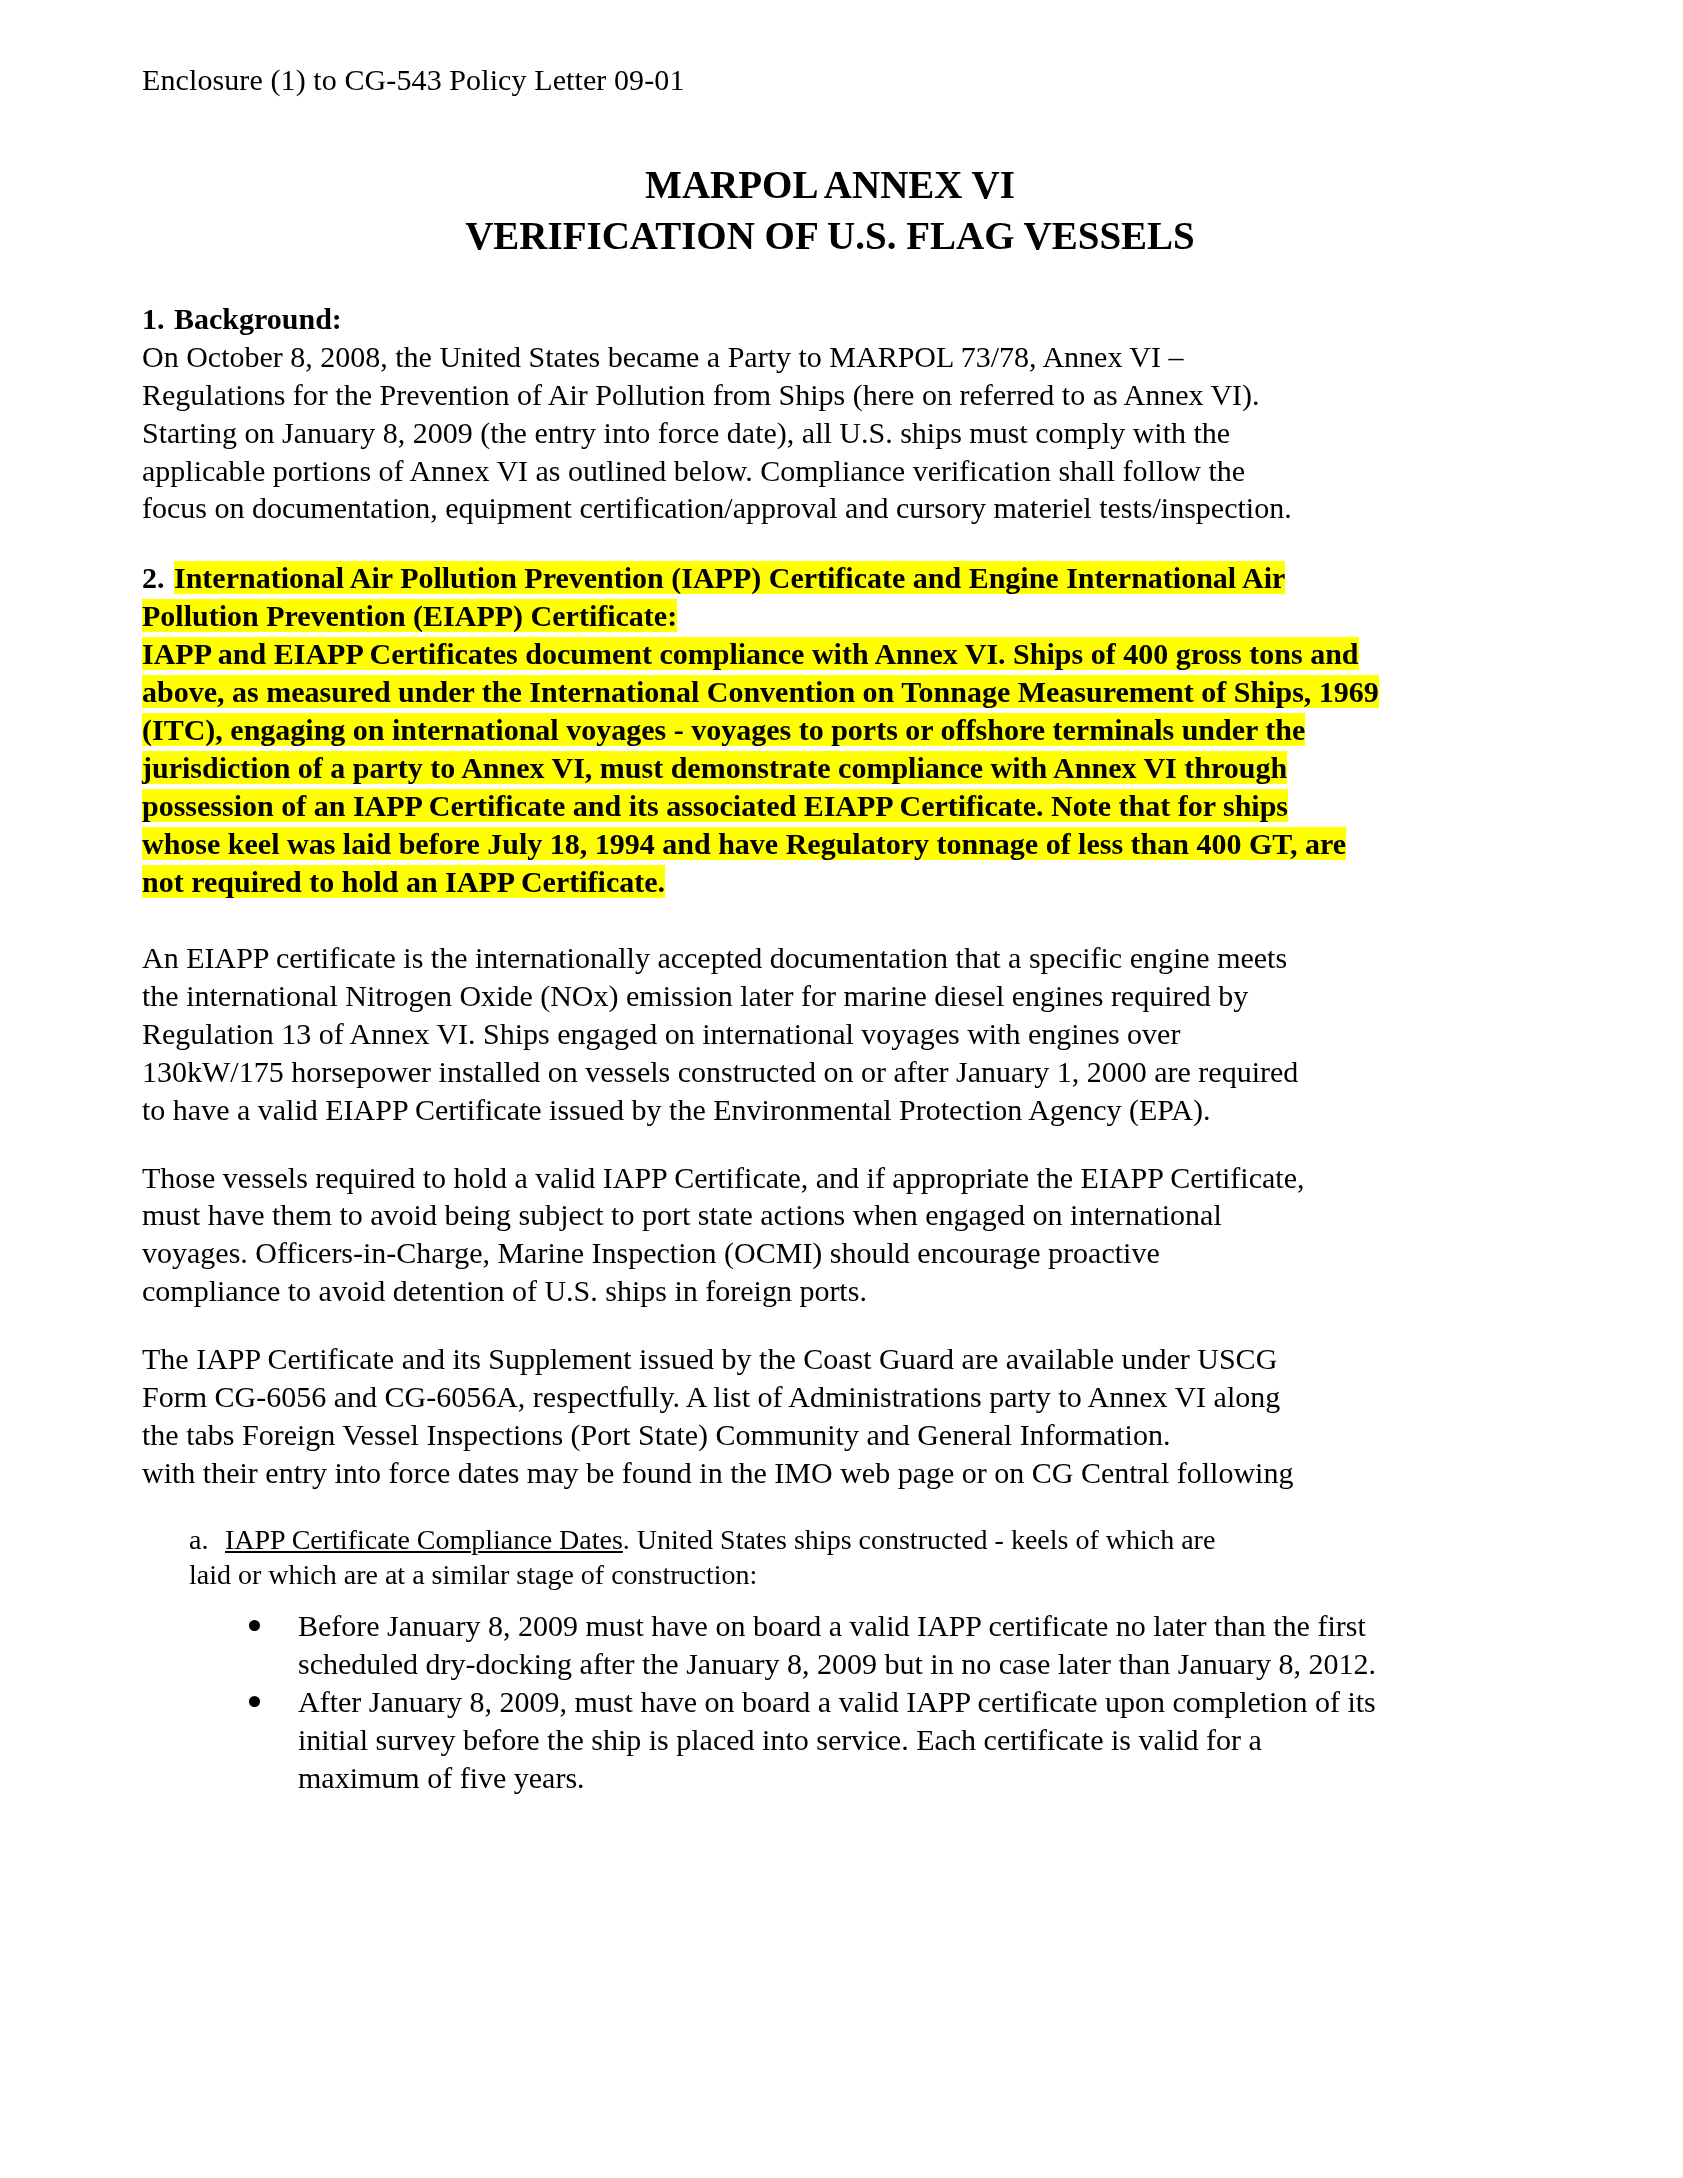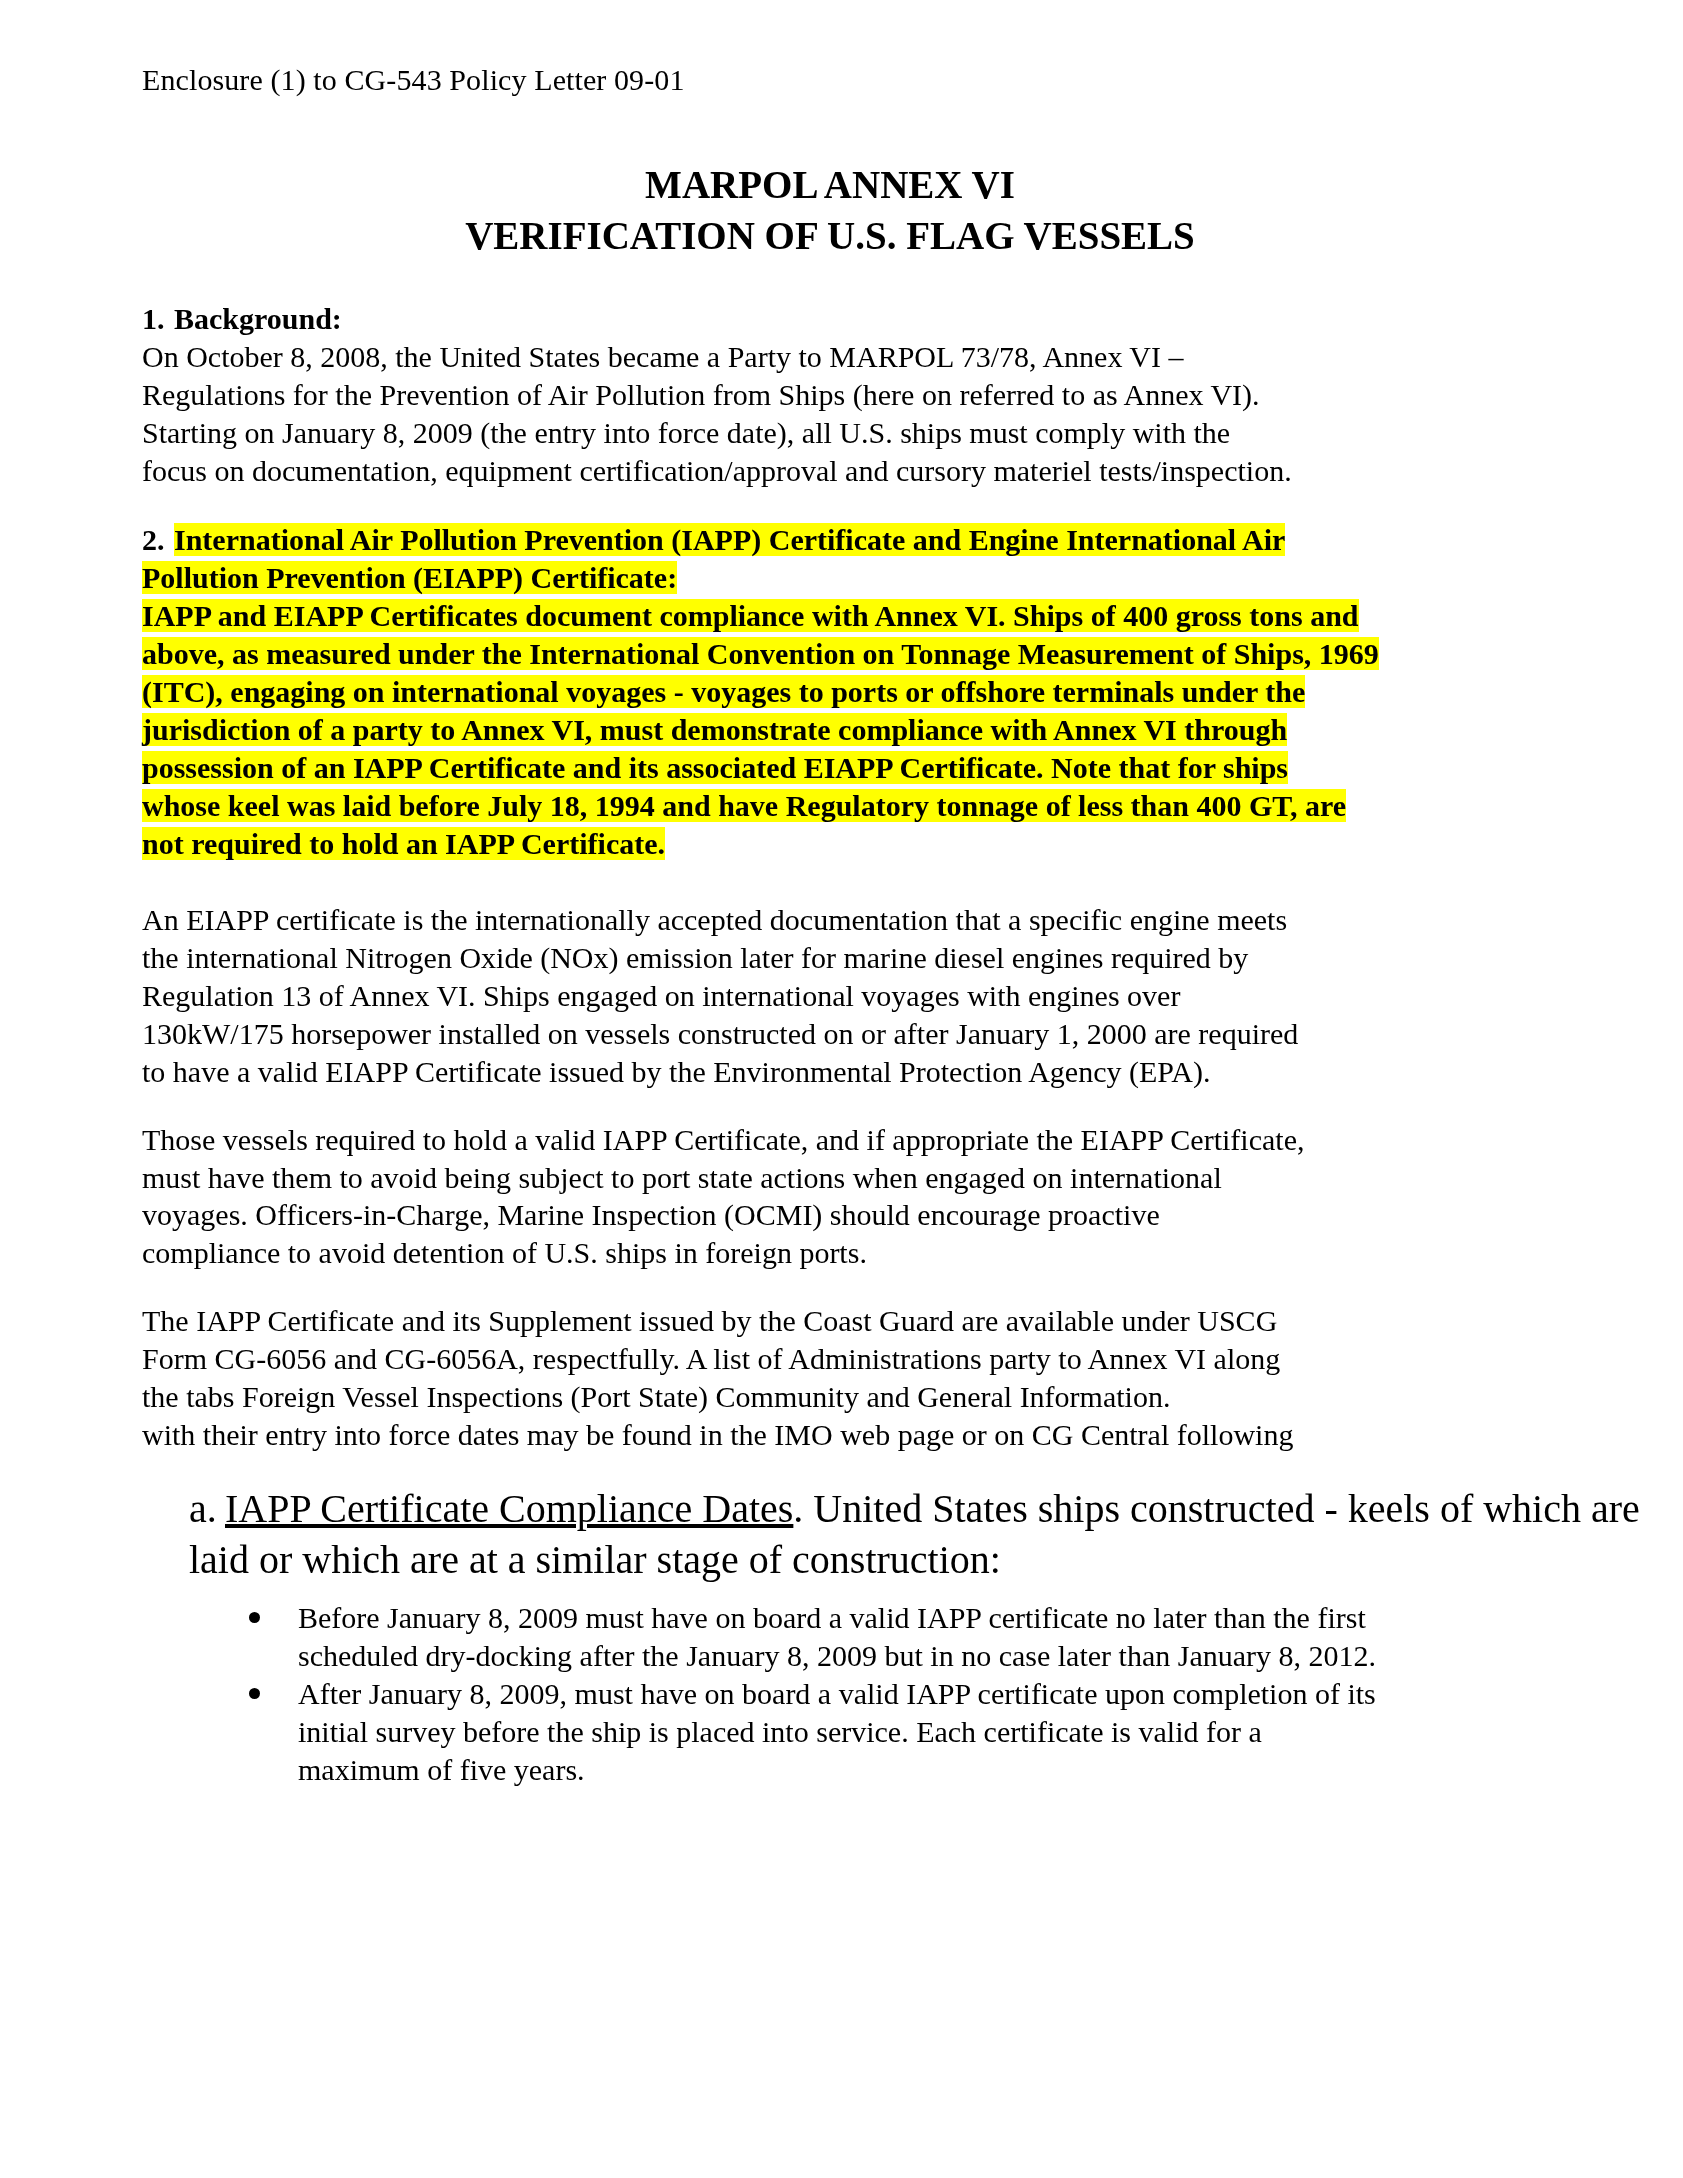--- a/index.html
+++ b/index.html
@@ -71,21 +71,21 @@
     font-size: 30px;
     line-height: 1.265;
   }
   .lines .ln {
     display: block;
     white-space: nowrap;
   }
 
   .sub-item {
     margin-left: 47px;
-    font-size: 40px;
+    font-size: 28px;
     line-height: 1.265;
   }
   .sub-label {
     display: inline-block;
     width: 36px;
   }
   .u { text-decoration: underline; }
 
   ul.bullets {
     list-style: none;
@@ -126,20 +126,21 @@
 
     <div class="gap-lg"></div>
 
     <div class="numbered">
       <span class="num-label">1.</span><span>Background:</span>
     </div>
     <div class="lines">
       <span class="ln">On October 8, 2008, the United States became a Party to MARPOL 73/78, Annex VI –</span>
       <span class="ln">Regulations for the Prevention of Air Pollution from Ships (here on referred to as Annex VI).</span>
       <span class="ln">Starting on January 8, 2009 (the entry into force date), all U.S. ships must comply with the</span>
+      <span class="ln">applicable portions of Annex VI as outlined below.  Compliance verification shall follow the</span>
       <span class="ln">focus on documentation, equipment certification/approval and cursory materiel tests/inspection.</span>
     </div>
 
     <div class="gap-md"></div>
 
     <div class="numbered">
       <span class="hl-line"><span class="num-label" style="background:transparent;">2.</span><span>International Air Pollution Prevention (IAPP) Certificate and Engine International Air</span></span>
       <span class="hl-line"><span>Pollution Prevention (EIAPP) Certificate:</span></span>
       <span class="hl-line"><span>IAPP and EIAPP Certificates document compliance with Annex VI.  Ships of 400 gross tons and</span></span>
       <span class="hl-line"><span>above, as measured under the International Convention on Tonnage Measurement of Ships, 1969</span></span>

